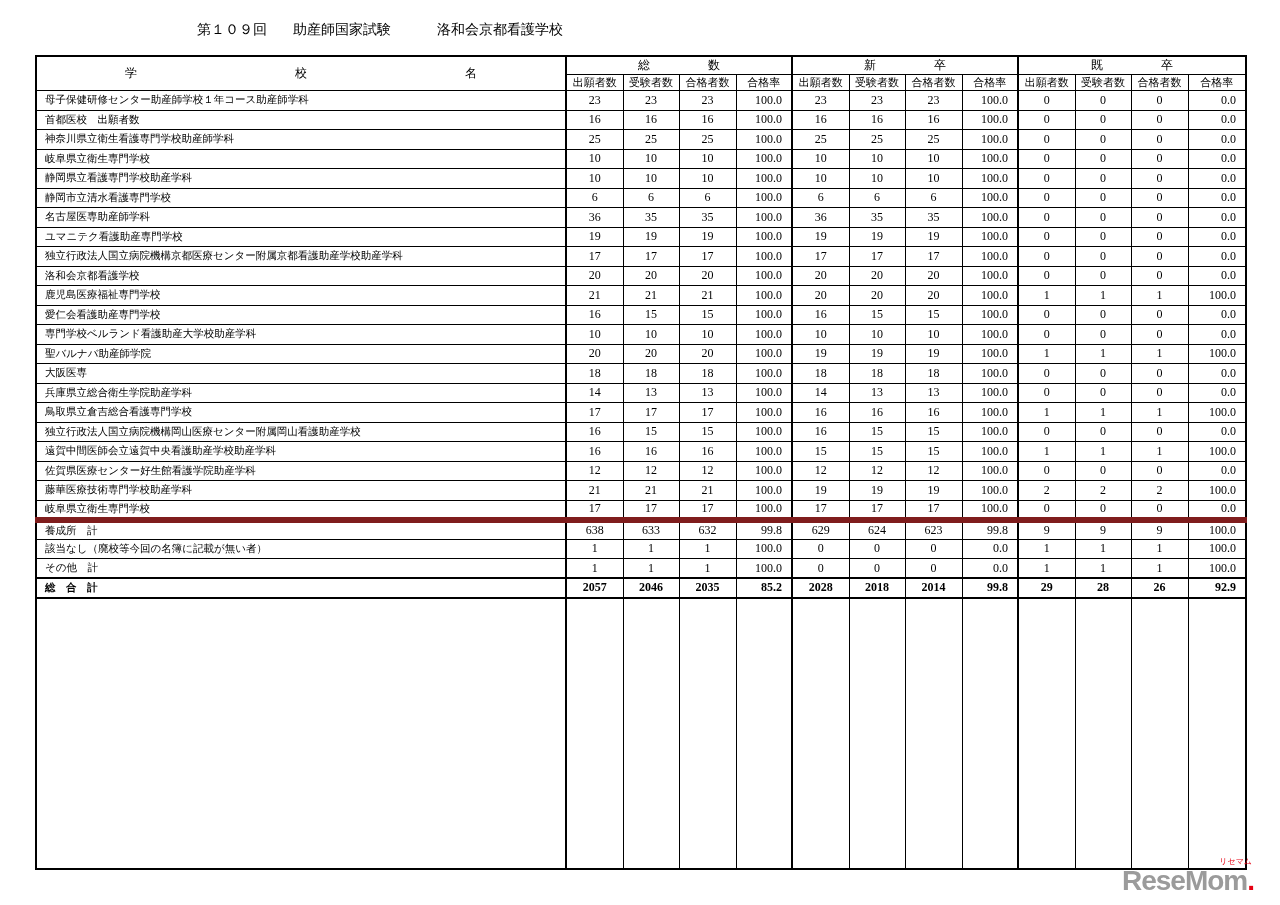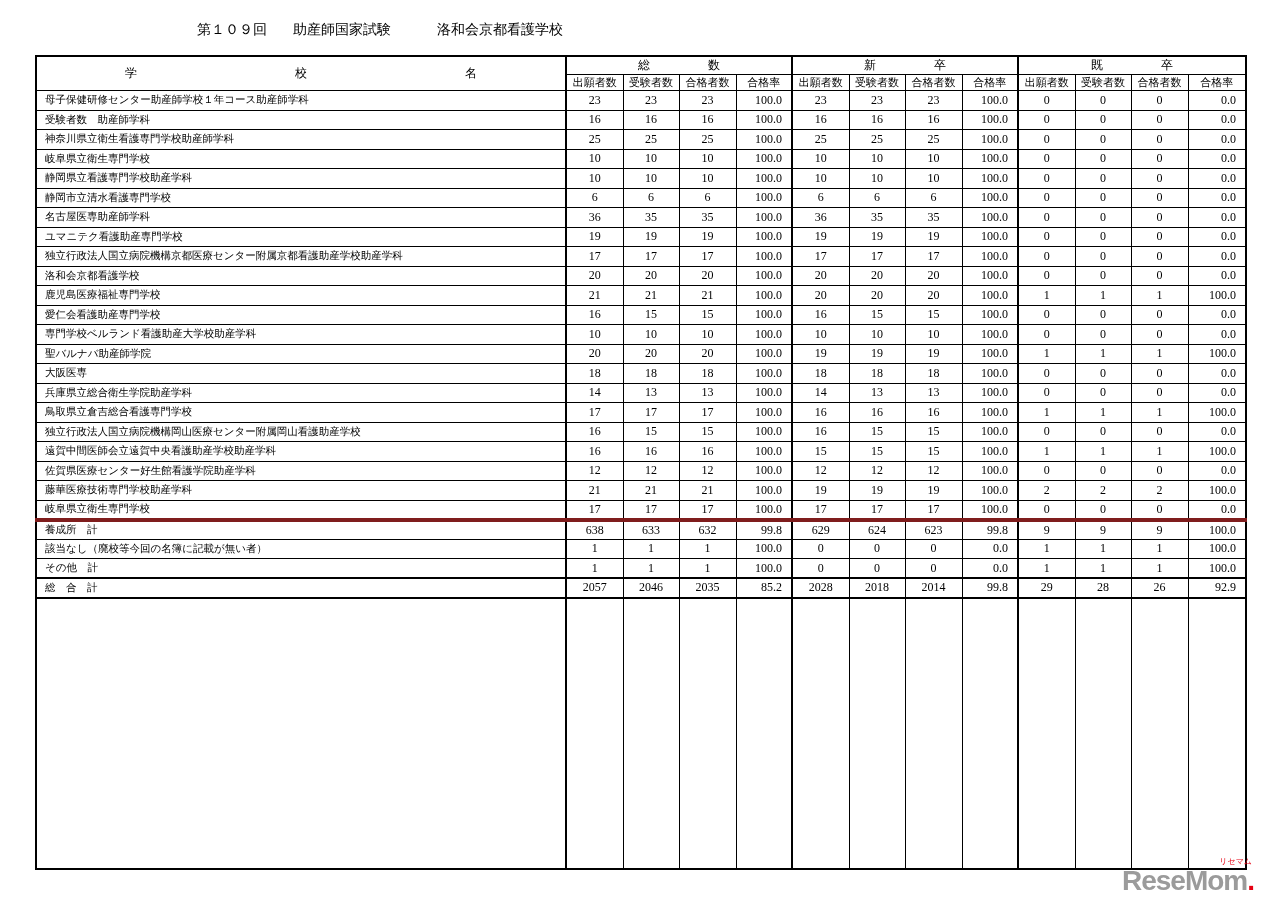--- a/index.html
+++ b/index.html
@@ -62,22 +62,22 @@
     text-align: left;
     font-size: 10.5px;
     padding-left: 8px;
   }
   td.count { text-align: center; }
   td.rate  { text-align: right; padding-right: 9px; }
 
   
   .grp { border-left: 2px solid #000; }
 
-  tr.subtotal td { border-top: 4px solid #7f1d1d; }
-  tr.total td    { border-top: 2px solid #000; border-bottom: 2px solid #000; }
+  tr.subtotal td { border-top: 6px solid #7f1d1d; }
+  tr.total td    { border-top: 2px solid #000; border-bottom: 2px solid #000; font-weight: bold; }
 
   tr.filler { height: auto; }
   tr.filler td { border-top: 1px solid #000; }
 
   
   .watermark {
     position: absolute;
     right: 26px;
     bottom: 10px;
     font-family: "Liberation Sans", "DejaVu Sans", sans-serif;
@@ -177,21 +177,21 @@
         <td class="count grp">23</td>
         <td class="count">23</td>
         <td class="count">23</td>
         <td class="rate">100.0</td>
         <td class="count grp">0</td>
         <td class="count">0</td>
         <td class="count">0</td>
         <td class="rate">0.0</td>
       </tr>
       <tr>
-        <td class="name">受験者数　助産師学科</td>
+        <td class="name">首都医校　出願者数</td>
         <td class="count grp">16</td>
         <td class="count">16</td>
         <td class="count">16</td>
         <td class="rate">100.0</td>
         <td class="count grp">16</td>
         <td class="count">16</td>
         <td class="count">16</td>
         <td class="rate">100.0</td>
         <td class="count grp">0</td>
         <td class="count">0</td>

